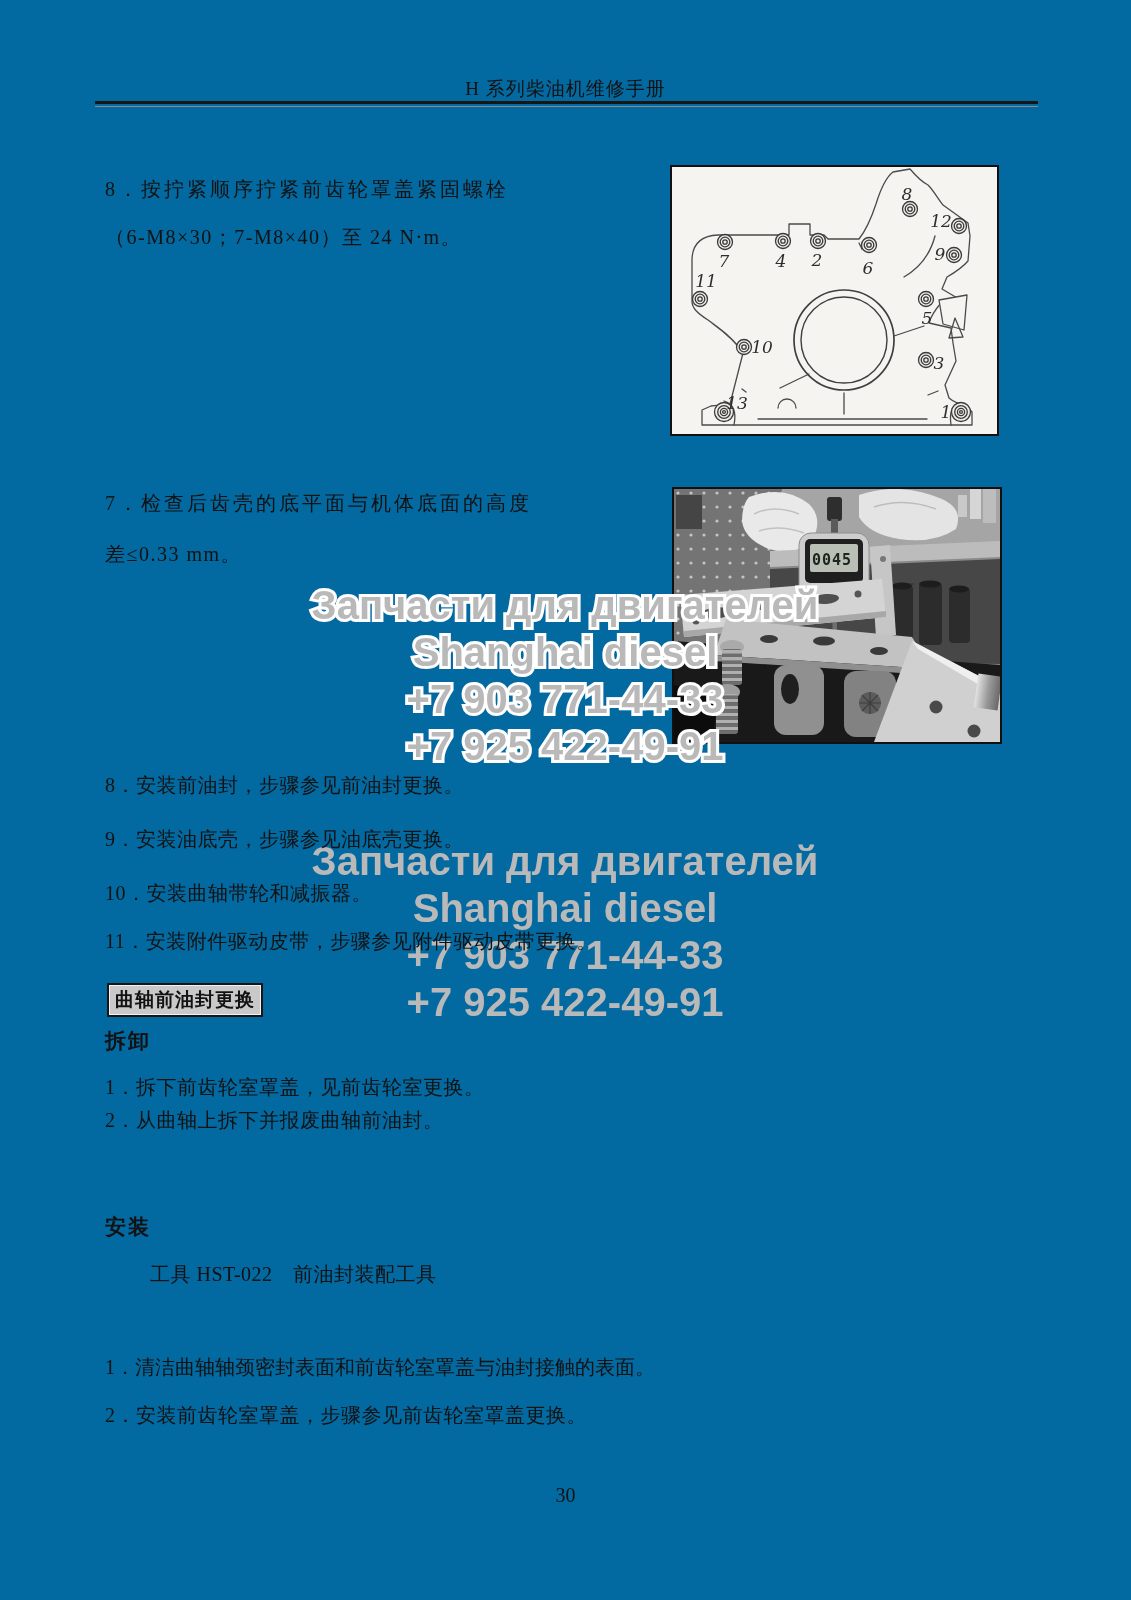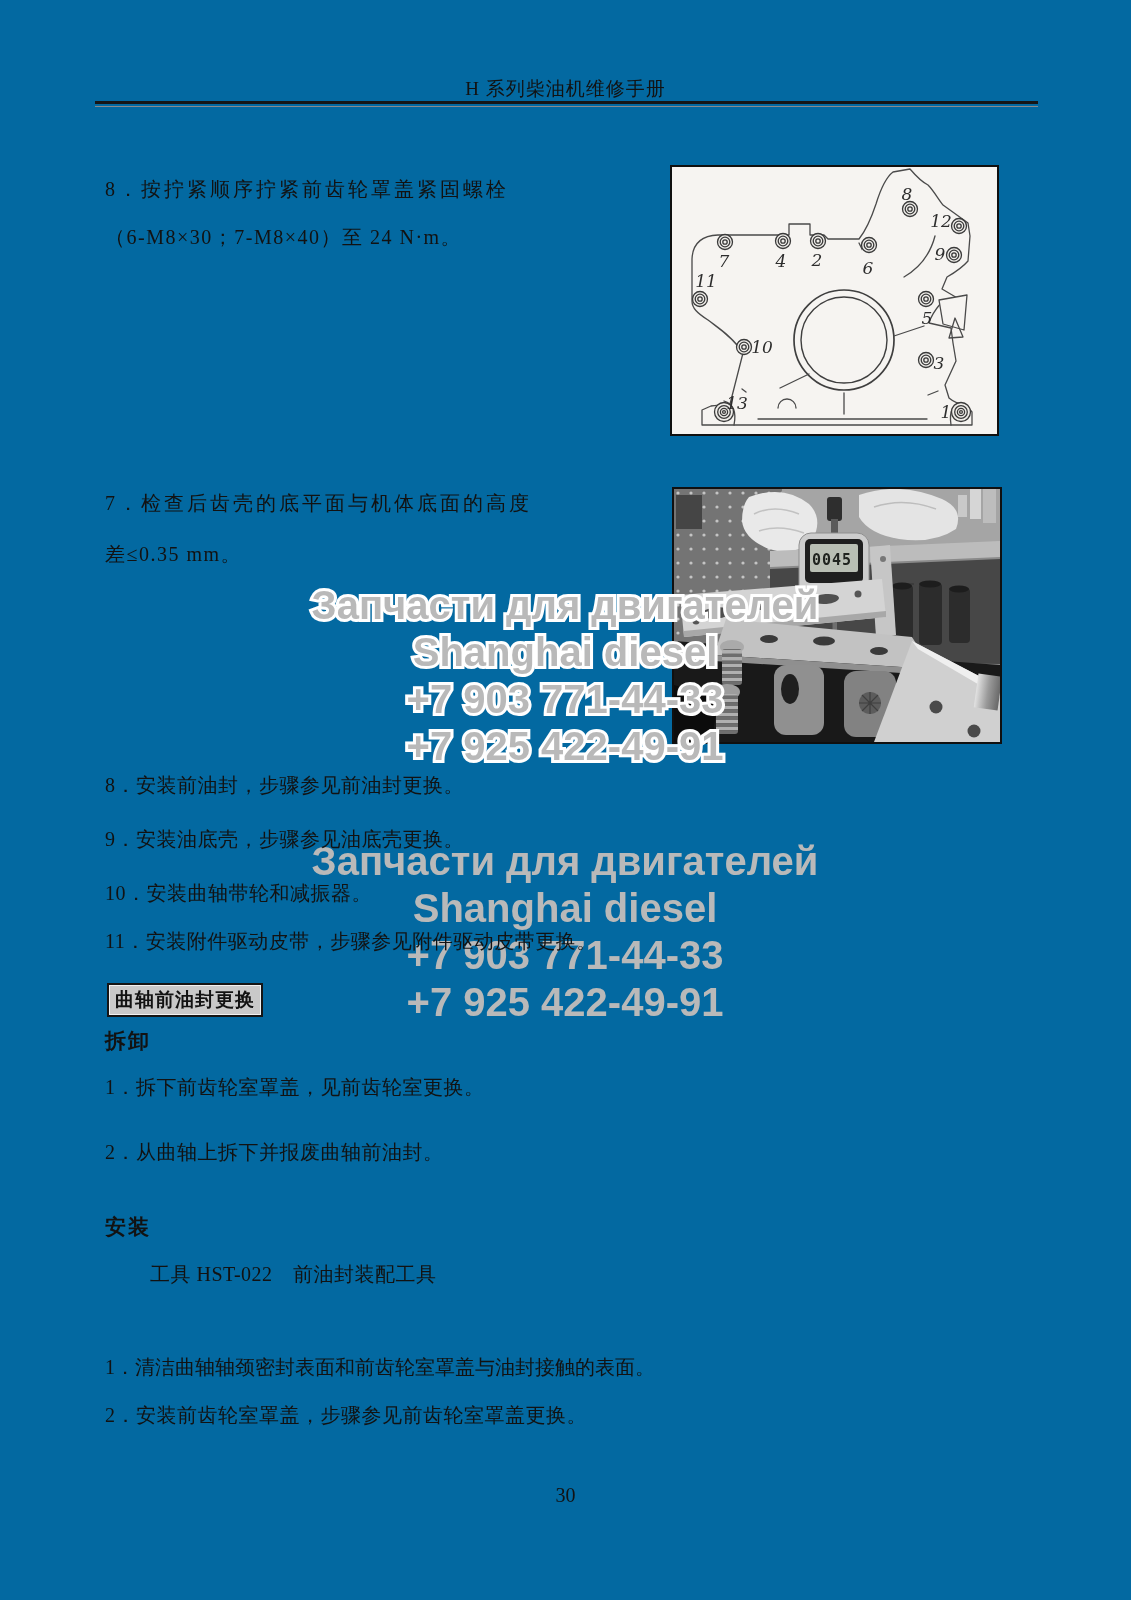--- a/index.html
+++ b/index.html
@@ -64,32 +64,32 @@
 
 <div class="page">
 
   <div class="hdr-title">H 系列柴油机维修手册</div>
   <div class="hdr-rule"></div>
 
   <div class="t sp2" style="top:176px;">8．按拧紧顺序拧紧前齿轮罩盖紧固螺栓</div>
   <div class="t" style="top:224px; letter-spacing:1.5px;">（6-M8×30；7-M8×40）至 24 N·m。</div>
 
   <div class="t sp2" style="top:490px;">7．检查后齿壳的底平面与机体底面的高度</div>
-  <div class="t" style="top:541px; letter-spacing:1.5px;">差≤0.35 mm。</div>
+  <div class="t" style="top:541px; letter-spacing:1.5px;">差≤0.33 mm。</div>
 
   <div class="t" style="top:772px;">8．安装前油封，步骤参见前油封更换。</div>
   <div class="t" style="top:826px;">9．安装油底壳，步骤参见油底壳更换。</div>
   <div class="t" style="top:880px;">10．安装曲轴带轮和减振器。</div>
   <div class="t" style="top:928px;">11．安装附件驱动皮带，步骤参见附件驱动皮带更换。</div>
 
   <div class="boxed">曲轴前油封更换</div>
 
   <div class="t bold" style="top:1028px;">拆卸</div>
   <div class="t" style="top:1074px;">1．拆下前齿轮室罩盖，见前齿轮室更换。</div>
-  <div class="t" style="top:1139px;">2．从曲轴上拆下并报废曲轴前油封。</div>
+  <div class="t" style="top:1107px;">2．从曲轴上拆下并报废曲轴前油封。</div>
 
   <div class="t bold" style="top:1214px;">安装</div>
   <div class="t" style="top:1261px; left:150px;">工具 HST-022　前油封装配工具</div>
   <div class="t" style="top:1354px; letter-spacing:0;">1．清洁曲轴轴颈密封表面和前齿轮室罩盖与油封接触的表面。</div>
   <div class="t" style="top:1402px;">2．安装前齿轮室罩盖，步骤参见前齿轮室罩盖更换。</div>
 
   <div class="figure fig-diagram">
     <svg viewBox="0 0 325 267" width="325" height="267">
       <g fill="none" stroke="#4a4a4a" stroke-width="1.3" stroke-linejoin="round" stroke-linecap="round">
         <path d="M 20 134 L 20 92 Q 21 69 46 68 L 117 68 L 117 57 L 138 57 L 138 68 L 152 68 L 156 72 L 187 72

